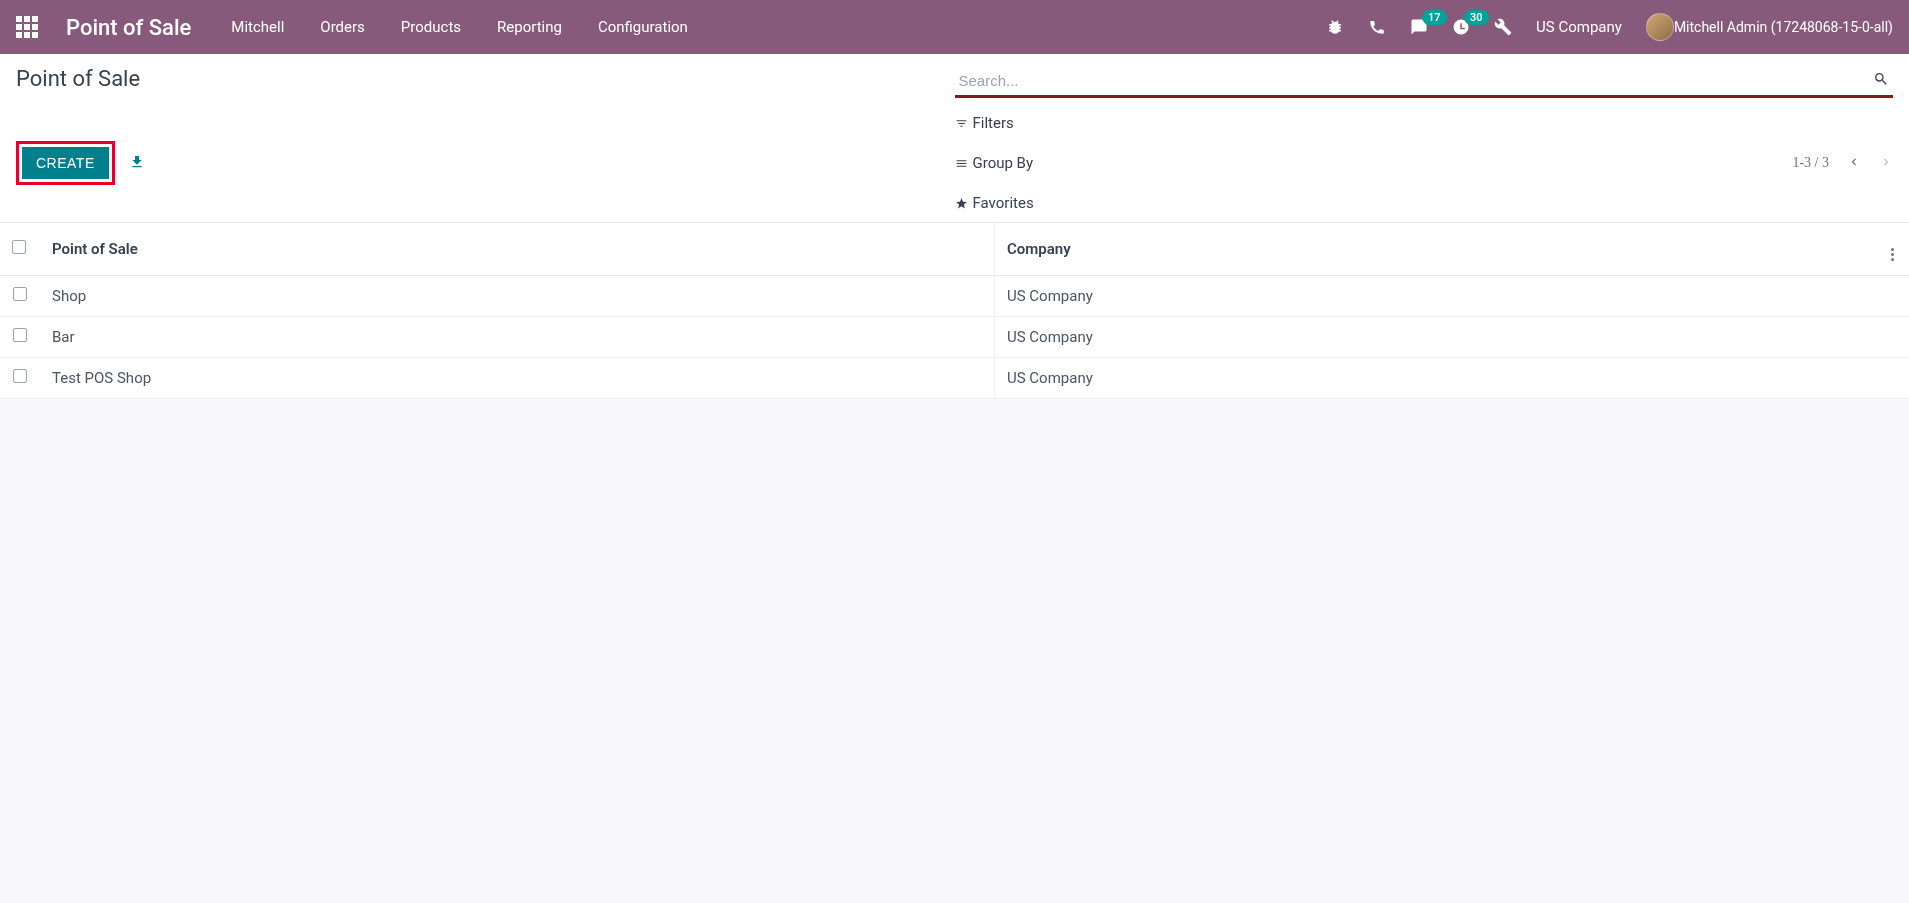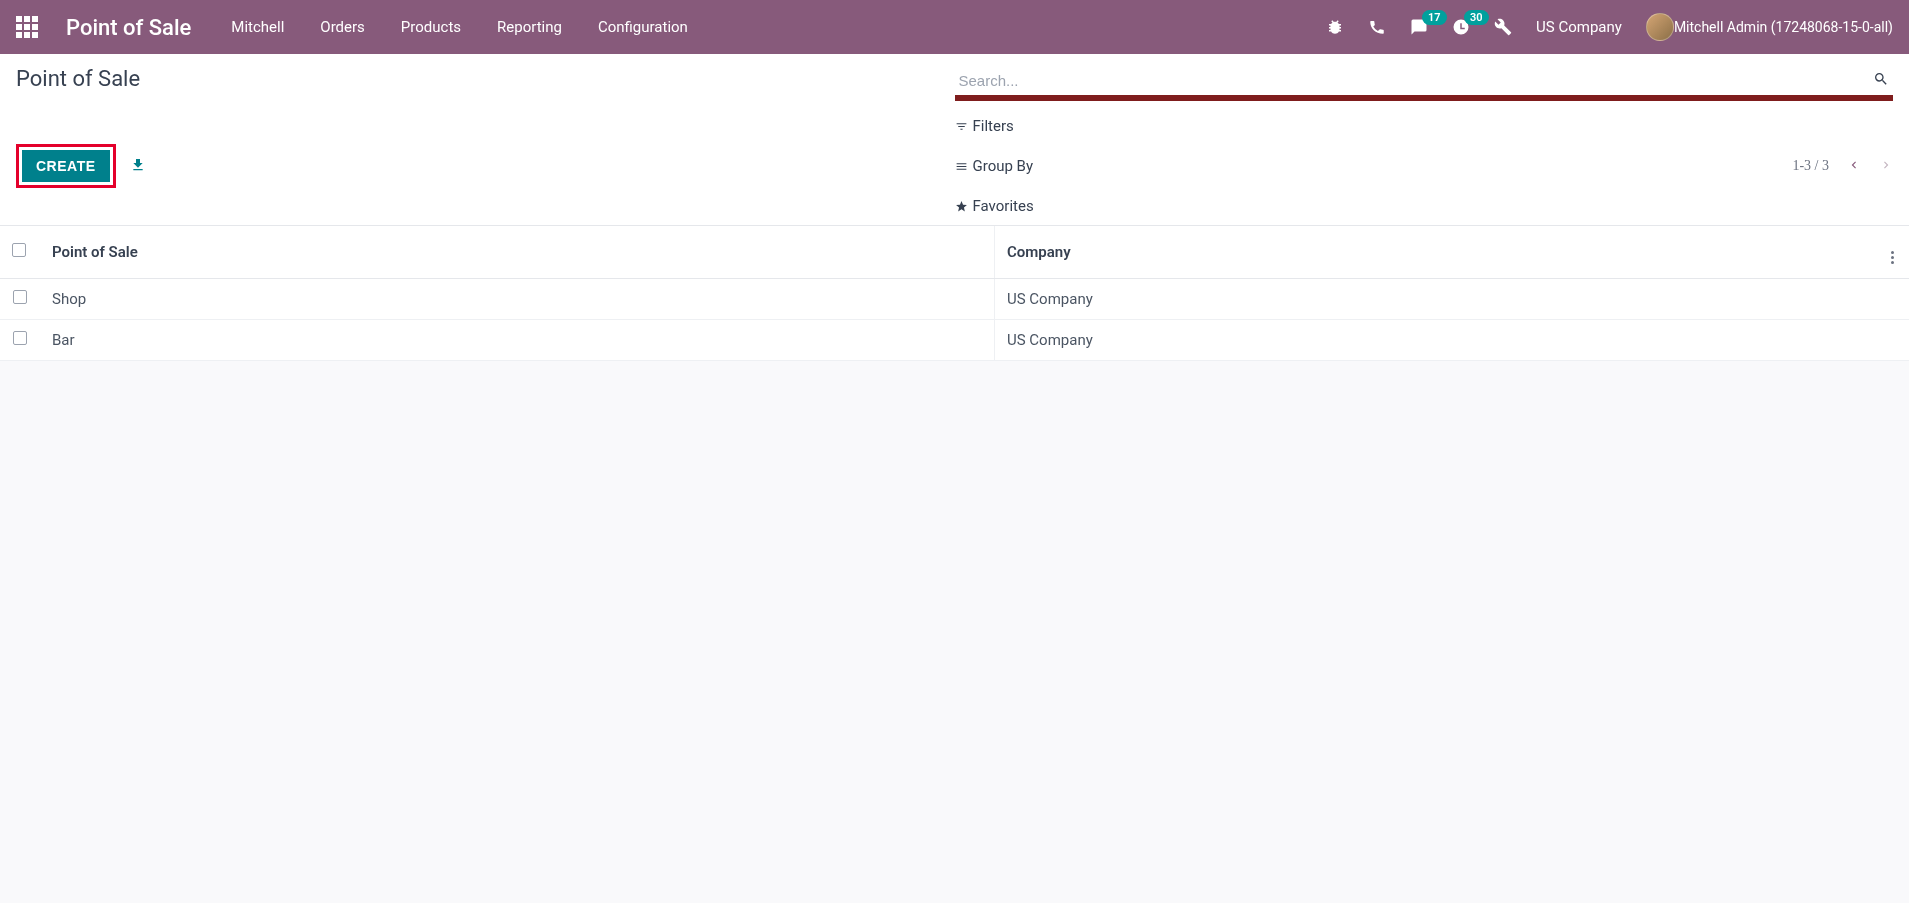--- a/index.html
+++ b/index.html
@@ -18,30 +18,30 @@
 .nav-icon svg { fill: #fff; width: 18px; height: 18px; }
 .badge { position: absolute; top: -8px; left: 12px; background: #00a09d; color: #fff; border-radius: 10px; font-size: 11px; padding: 1px 6px; font-weight: 600; text-align: right; }
 .company-name { font-size: 15px; }
 .user-area { display: flex; align-items: center; }
 .avatar { width: 28px; height: 28px; border-radius: 50%; background: linear-gradient(135deg,#d4a574,#8b6f47); border: 1px solid rgba(255,255,255,0.3); }
 
 
 .control-panel { background: #fff; border-bottom: 1px solid #e5e7eb; padding: 12px 16px 10px 16px; }
 .cp-row1 { display: flex; justify-content: space-between; align-items: flex-start; }
 .page-title { font-size: 22px; color: #374151; font-weight: 400; }
-.search-wrap { flex: 0 0 50%; position: relative; border-bottom: 6px solid #7f1d1d; display: flex; align-items: center; }
+.search-wrap { flex: 0 0 50%; position: relative; border-bottom: 3px solid #7f1d1d; display: flex; align-items: center; }
 .search-input { border: none; outline: none; width: 100%; font-size: 15px; padding: 6px 30px 6px 4px; color: #374151; }
 .search-input::placeholder { color: #9ca3af; }
 .search-icon { position: absolute; right: 4px; cursor: pointer; }
 .search-icon svg { width: 16px; height: 16px; fill: #374151; }
 
 .cp-row2 { display: flex; justify-content: space-between; align-items: center; margin-top: 16px; }
 .cp-left { display: flex; align-items: center; gap: 14px; }
 .create-btn-wrap { border: 3px solid #e4002b; padding: 3px; display: inline-block; }
-.create-btn { background: #00808c; color: #fff; border: none; padding: 8px 14px; font-size: 14px; font-weight: 700; letter-spacing: 0.5px; cursor: pointer; }
+.create-btn { background: #00808c; color: #fff; border: none; padding: 8px 14px; font-size: 14px; font-weight: 400; letter-spacing: 0.5px; cursor: pointer; }
 .download-icon { color: #00808c; cursor: pointer; }
 .download-icon svg { width: 16px; height: 16px; fill: #00808c; }
 
 .cp-right { flex: 0 0 50%; display: flex; align-items: center; justify-content: space-between; }
 .filter-group { display: flex; gap: 22px; flex-direction: column; }
 .filter-item { display: flex; align-items: center; gap: 5px; cursor: pointer; color: #374151; font-size: 15px; }
 .filter-item svg { width: 13px; height: 13px; fill: #374151; }
 .pager-group { display: flex; align-items: center; gap: 18px; }
 .pager-text { color: #6b7280; font-size: 14px; font-family: Liberation Serif, serif; }
 .pager-nav { display: flex; gap: 18px; }
@@ -199,14 +199,20 @@
       <td class="col-name-cell">Shop</td>
       <td>US Company</td>
       <td></td>
     </tr>
     <tr>
       <td class="checkbox-cell"><span class="chk"></span></td>
       <td class="col-name-cell">Bar</td>
       <td>US Company</td>
       <td></td>
     </tr>
+    <tr>
+      <td class="checkbox-cell"><span class="chk"></span></td>
+      <td class="col-name-cell">Test POS Shop</td>
+      <td>US Company</td>
+      <td></td>
+    </tr>
   </tbody>
 </table>
 
 </body></html>

